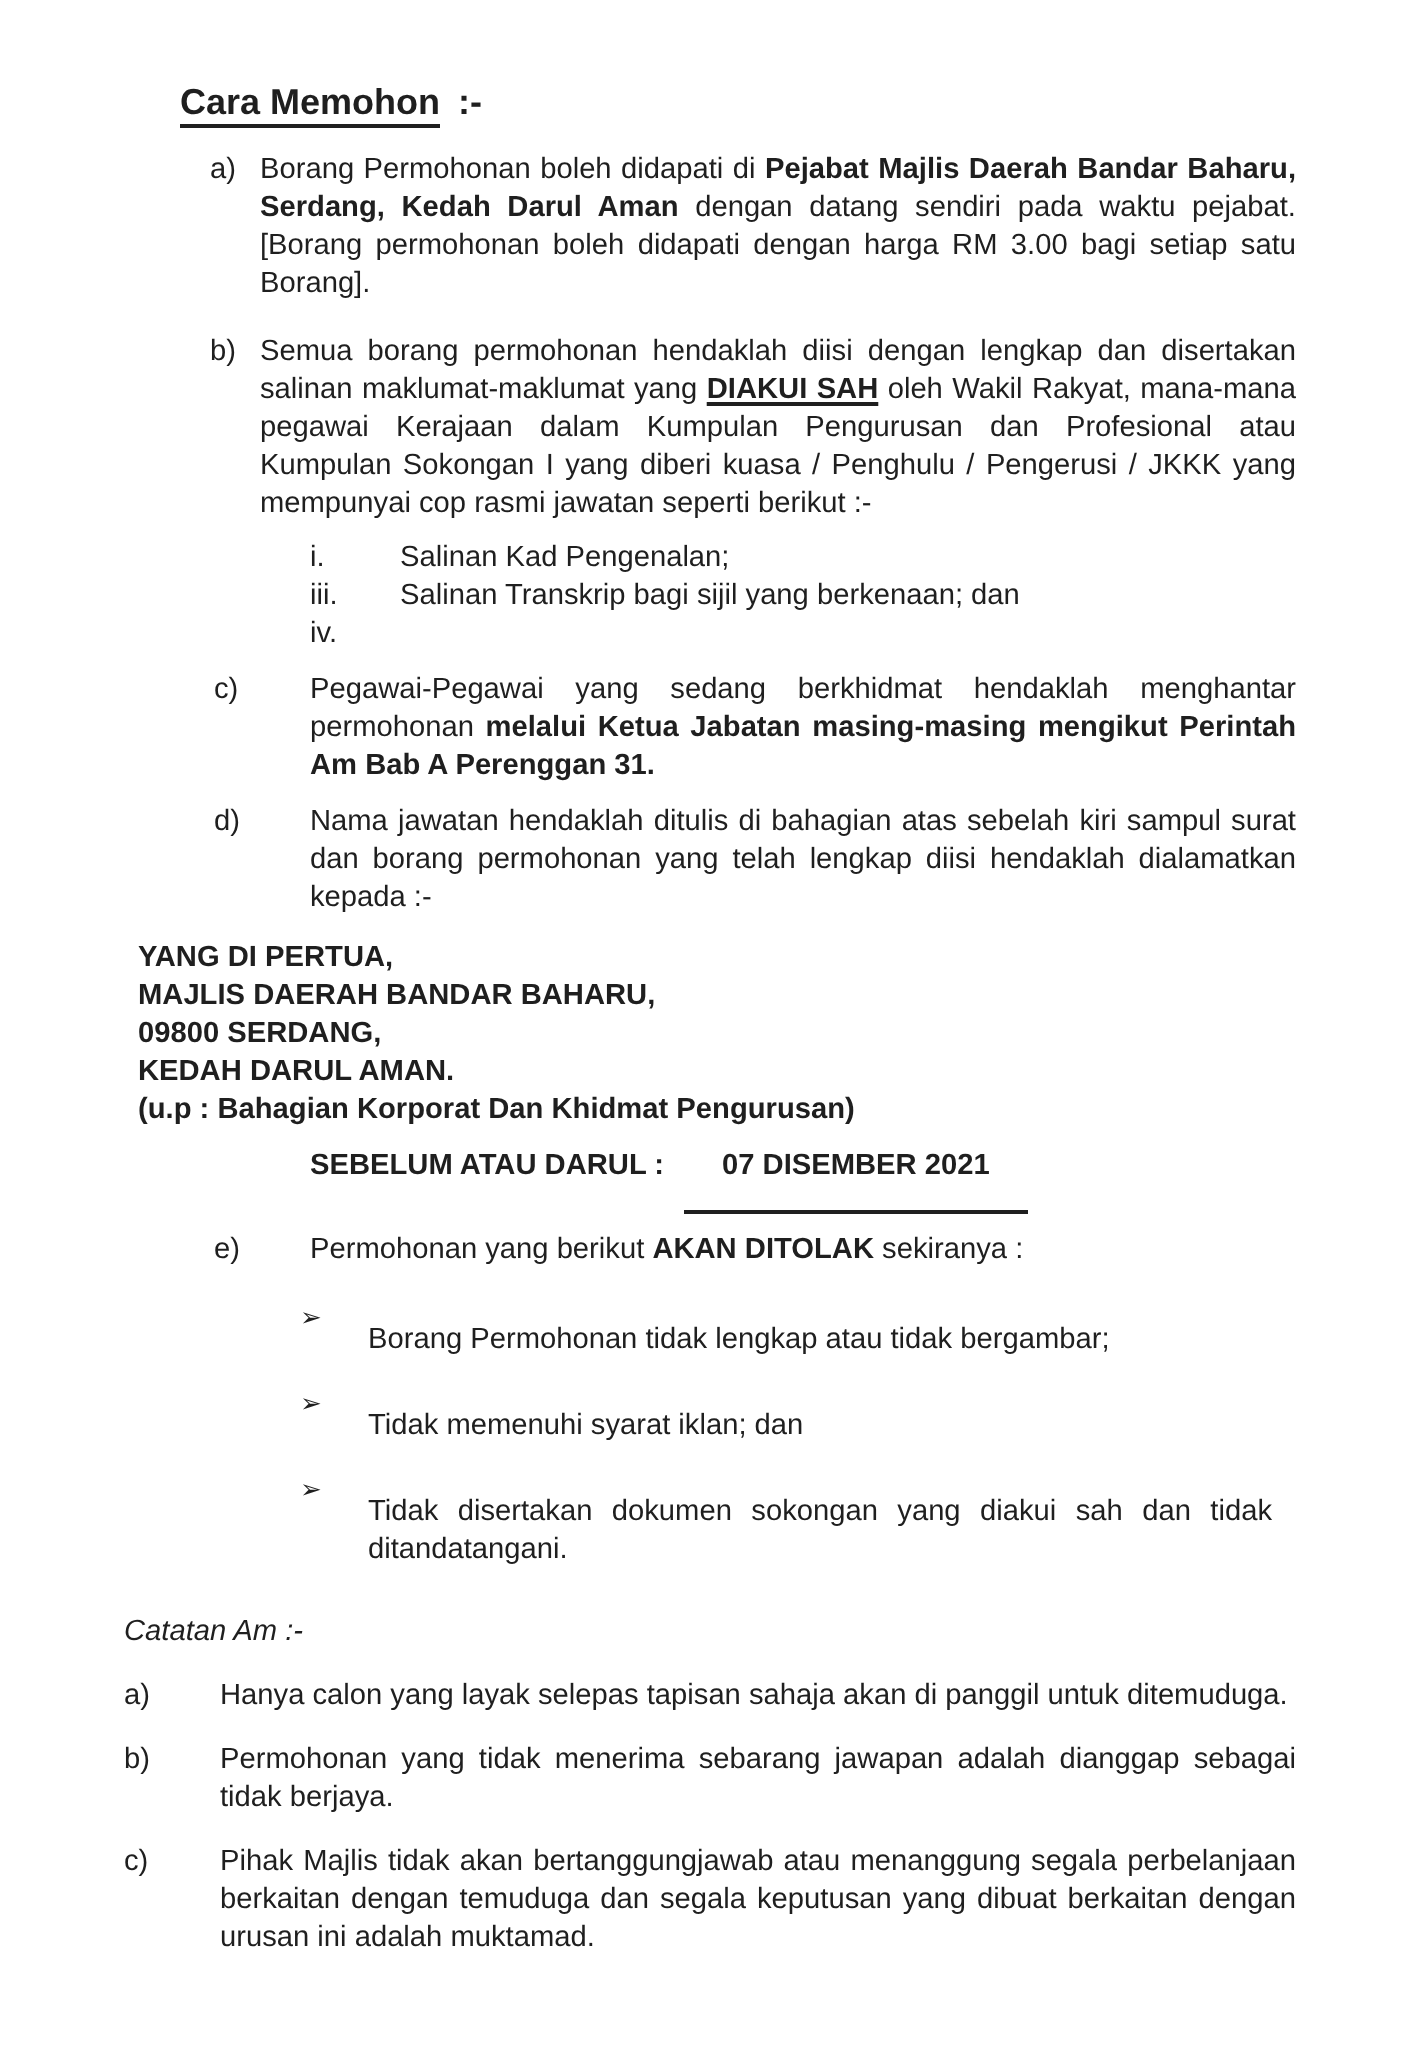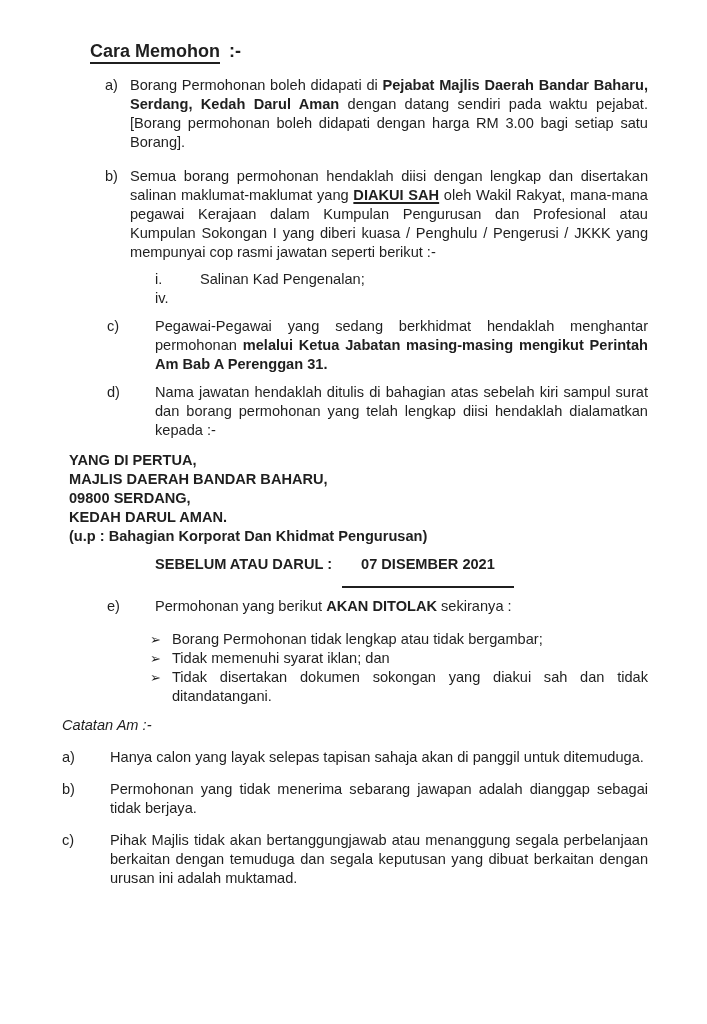--- a/index.html
+++ b/index.html
@@ -53,21 +53,21 @@
     display: inline-block;
     margin-left: 10px;
     padding: 0 19px 12px 19px;
     border-bottom: 2px solid #1f1f1f;
   }
 
   
   .bullets { margin: 14px 59px 0 150px; }
   .bullet-item { display: flex; }
   .bullet-item .bchar { flex: 0 0 22px; font-size: 13px; }
-  .bullet-item .btext { margin: 0; flex: 1 1 auto; }
+  .bullet-item .btext { margin: 12px; flex: 1 1 auto; }
 
   
   .notes-heading { margin: 10px 59px 0 62px; font-style: italic; }
   .note { display: flex; margin-left: 62px; margin-right: 59px; margin-top: 13px; }
   .note .lab { flex: 0 0 48px; }
   .note .body { margin: 0; flex: 1 1 auto; }
 </style>
 </head>
 <body>
 
@@ -84,20 +84,24 @@
 
   <div class="item item-ab">
     <span class="lab">b)</span>
     <p class="body just"><span>Semua borang permohonan hendaklah diisi dengan lengkap dan disertakan salinan maklumat-maklumat yang </span><span class="bu">DIAKUI SAH</span><span> oleh Wakil Rakyat, mana-mana pegawai Kerajaan dalam Kumpulan Pengurusan dan Profesional atau Kumpulan Sokongan I yang diberi kuasa / Penghulu / Pengerusi / JKKK yang mempunyai cop rasmi jawatan seperti berikut :-</span></p>
   </div>
 
   <div class="sublist">
     <div class="subitem">
       <span class="num">i.</span>
       <span>Salinan Kad Pengenalan;</span>
+    </div>
+    <div class="subitem">
+      <span class="num">iii.</span>
+      <span>Salinan Transkrip bagi sijil yang berkenaan; dan</span>
     </div>
     <div class="subitem">
       <span class="num">iv.</span>
     </div>
   </div>
 
   <div class="item item-cde">
     <span class="lab">c)</span>
     <p class="body just"><span>Pegawai-Pegawai yang sedang berkhidmat hendaklah menghantar permohonan </span><span class="b">melalui Ketua Jabatan masing-masing mengikut Perintah Am Bab A Perenggan 31.</span></p>
   </div>

